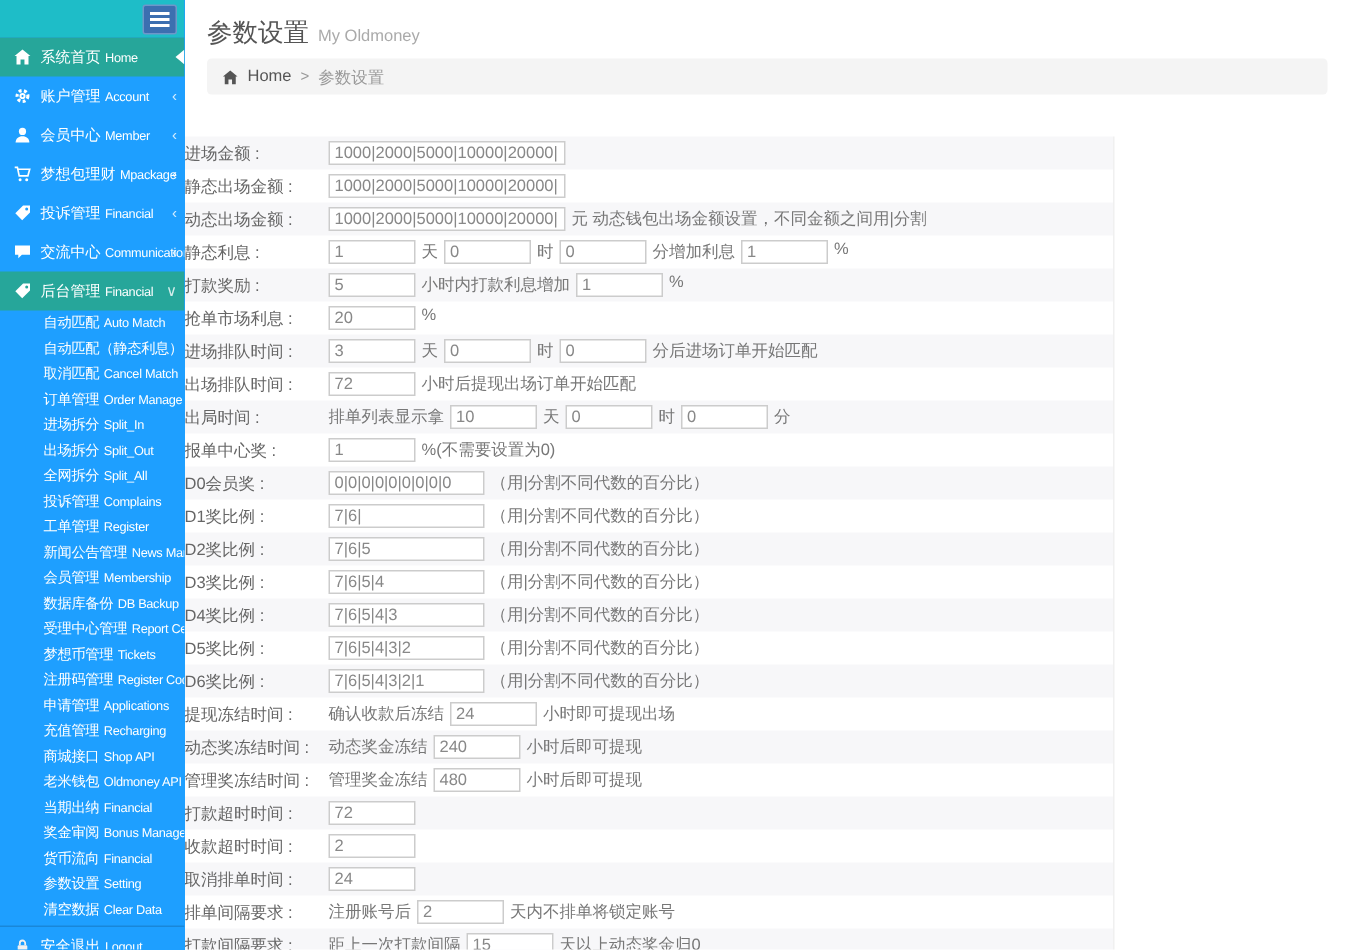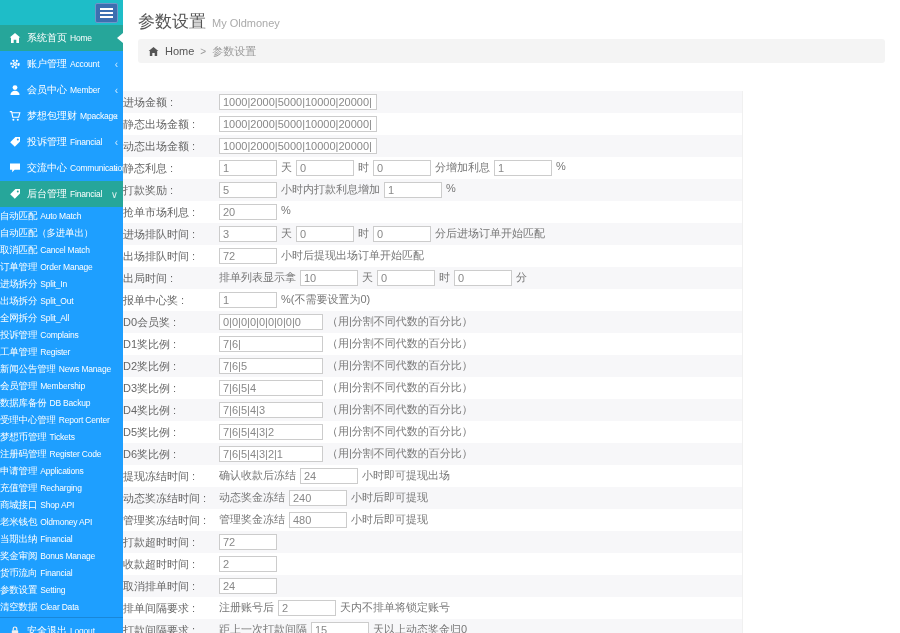--- a/index.html
+++ b/index.html
@@ -14,21 +14,21 @@
   .menu{list-style:none}
   .menu-item{position:relative;height:26px;display:flex;align-items:center;padding:0 12px 0 9px;
     color:#fff;font-size:10px;white-space:nowrap;cursor:pointer;overflow:hidden}
   .menu-item .mi-icon{width:13px;margin-right:5px;flex:none;display:inline-flex;align-items:center}
   .menu-item.active,.menu-item.expanded{background:#26A69A}
   .mi-en{margin-left:3px;font-size:8.5px;letter-spacing:-.2px}
   .chev{position:absolute;right:5px;font-size:10px;opacity:.8}
   .arrow{position:absolute;right:0;top:50%;margin-top:-5px;width:0;height:0;
     border-top:5px solid transparent;border-bottom:5px solid transparent;border-right:6px solid #fff}
   .submenu{list-style:none}
-  .submenu li{height:17px;line-height:17px;color:#fff;font-size:9.5px;
+  .submenu li{height:17px;line-height:17px;padding-left:29px;color:#fff;font-size:9.5px;
     white-space:nowrap;cursor:pointer;overflow:hidden;letter-spacing:-.2px}
   .sub-en{margin-left:3px;font-size:8.5px}
   .logout{border-top:1px solid rgba(0,0,0,.15);height:26px;display:flex;align-items:center;
     padding-left:9px;color:#fff;font-size:10px;cursor:pointer;margin-top:2px;white-space:nowrap}
   .logout .mi-icon{width:13px;margin-right:5px;display:inline-flex}
   
   .main{margin-left:123px}
   .page-header{padding:10px 15px 6px;display:flex;align-items:baseline;gap:6px}
   .page-title{font-size:17px;color:#555;font-weight:normal}
   .page-subtitle{font-size:11px;color:#aaa}
@@ -134,21 +134,21 @@
             <path fill="#fff" fill-rule="evenodd" d="M6.4 1H11v4.6L5.8 10.8 1.2 6.2 6.4 1zM8.8 2.4a1 1 0 100 2 1 1 0 000-2z"></path>
           </svg>
         </span>
         <span class="mi-cn">后台管理</span>
         <span class="mi-en">Financial</span>
         <span class="chev">∨</span>
       </li>
     </ul>
   <ul class="submenu" id="menu-sub">
       <li><span>自动匹配</span><span class="sub-en">Auto Match</span></li>
-      <li><span>自动匹配（多进单出）</span><span class="sub-en"></span></li>
+      <li><span>自动匹配（静态利息）</span><span class="sub-en"></span></li>
       <li><span>取消匹配</span><span class="sub-en">Cancel Match</span></li>
       <li><span>订单管理</span><span class="sub-en">Order Manage</span></li>
       <li><span>进场拆分</span><span class="sub-en">Split_In</span></li>
       <li><span>出场拆分</span><span class="sub-en">Split_Out</span></li>
       <li><span>全网拆分</span><span class="sub-en">Split_All</span></li>
       <li><span>投诉管理</span><span class="sub-en">Complains</span></li>
       <li><span>工单管理</span><span class="sub-en">Register</span></li>
       <li><span>新闻公告管理</span><span class="sub-en">News Manage</span></li>
       <li><span>会员管理</span><span class="sub-en">Membership</span></li>
       <li><span>数据库备份</span><span class="sub-en">DB Backup</span></li>
@@ -202,20 +202,21 @@
       <div class="frow">
         <div class="frow-label">静态出场金额 :</div>
         <div class="frow-content">
           <input class="in-lg" value="1000|2000|5000|10000|20000|" style="">
         </div>
       </div>
       <div class="frow">
         <div class="frow-label">动态出场金额 :</div>
         <div class="frow-content">
           <input class="in-lg" value="1000|2000|5000|10000|20000|" style="">
+          <span class="seg-text">元 动态钱包出场金额设置，不同金额之间用|分割</span>
         </div>
       </div>
       <div class="frow">
         <div class="frow-label">静态利息 :</div>
         <div class="frow-content">
           <input class="in-sm" value="1" style="">
           <span class="seg-text">天</span>
           <input class="in-sm" value="0" style="">
           <span class="seg-text">时</span>
           <input class="in-sm" value="0" style="">

